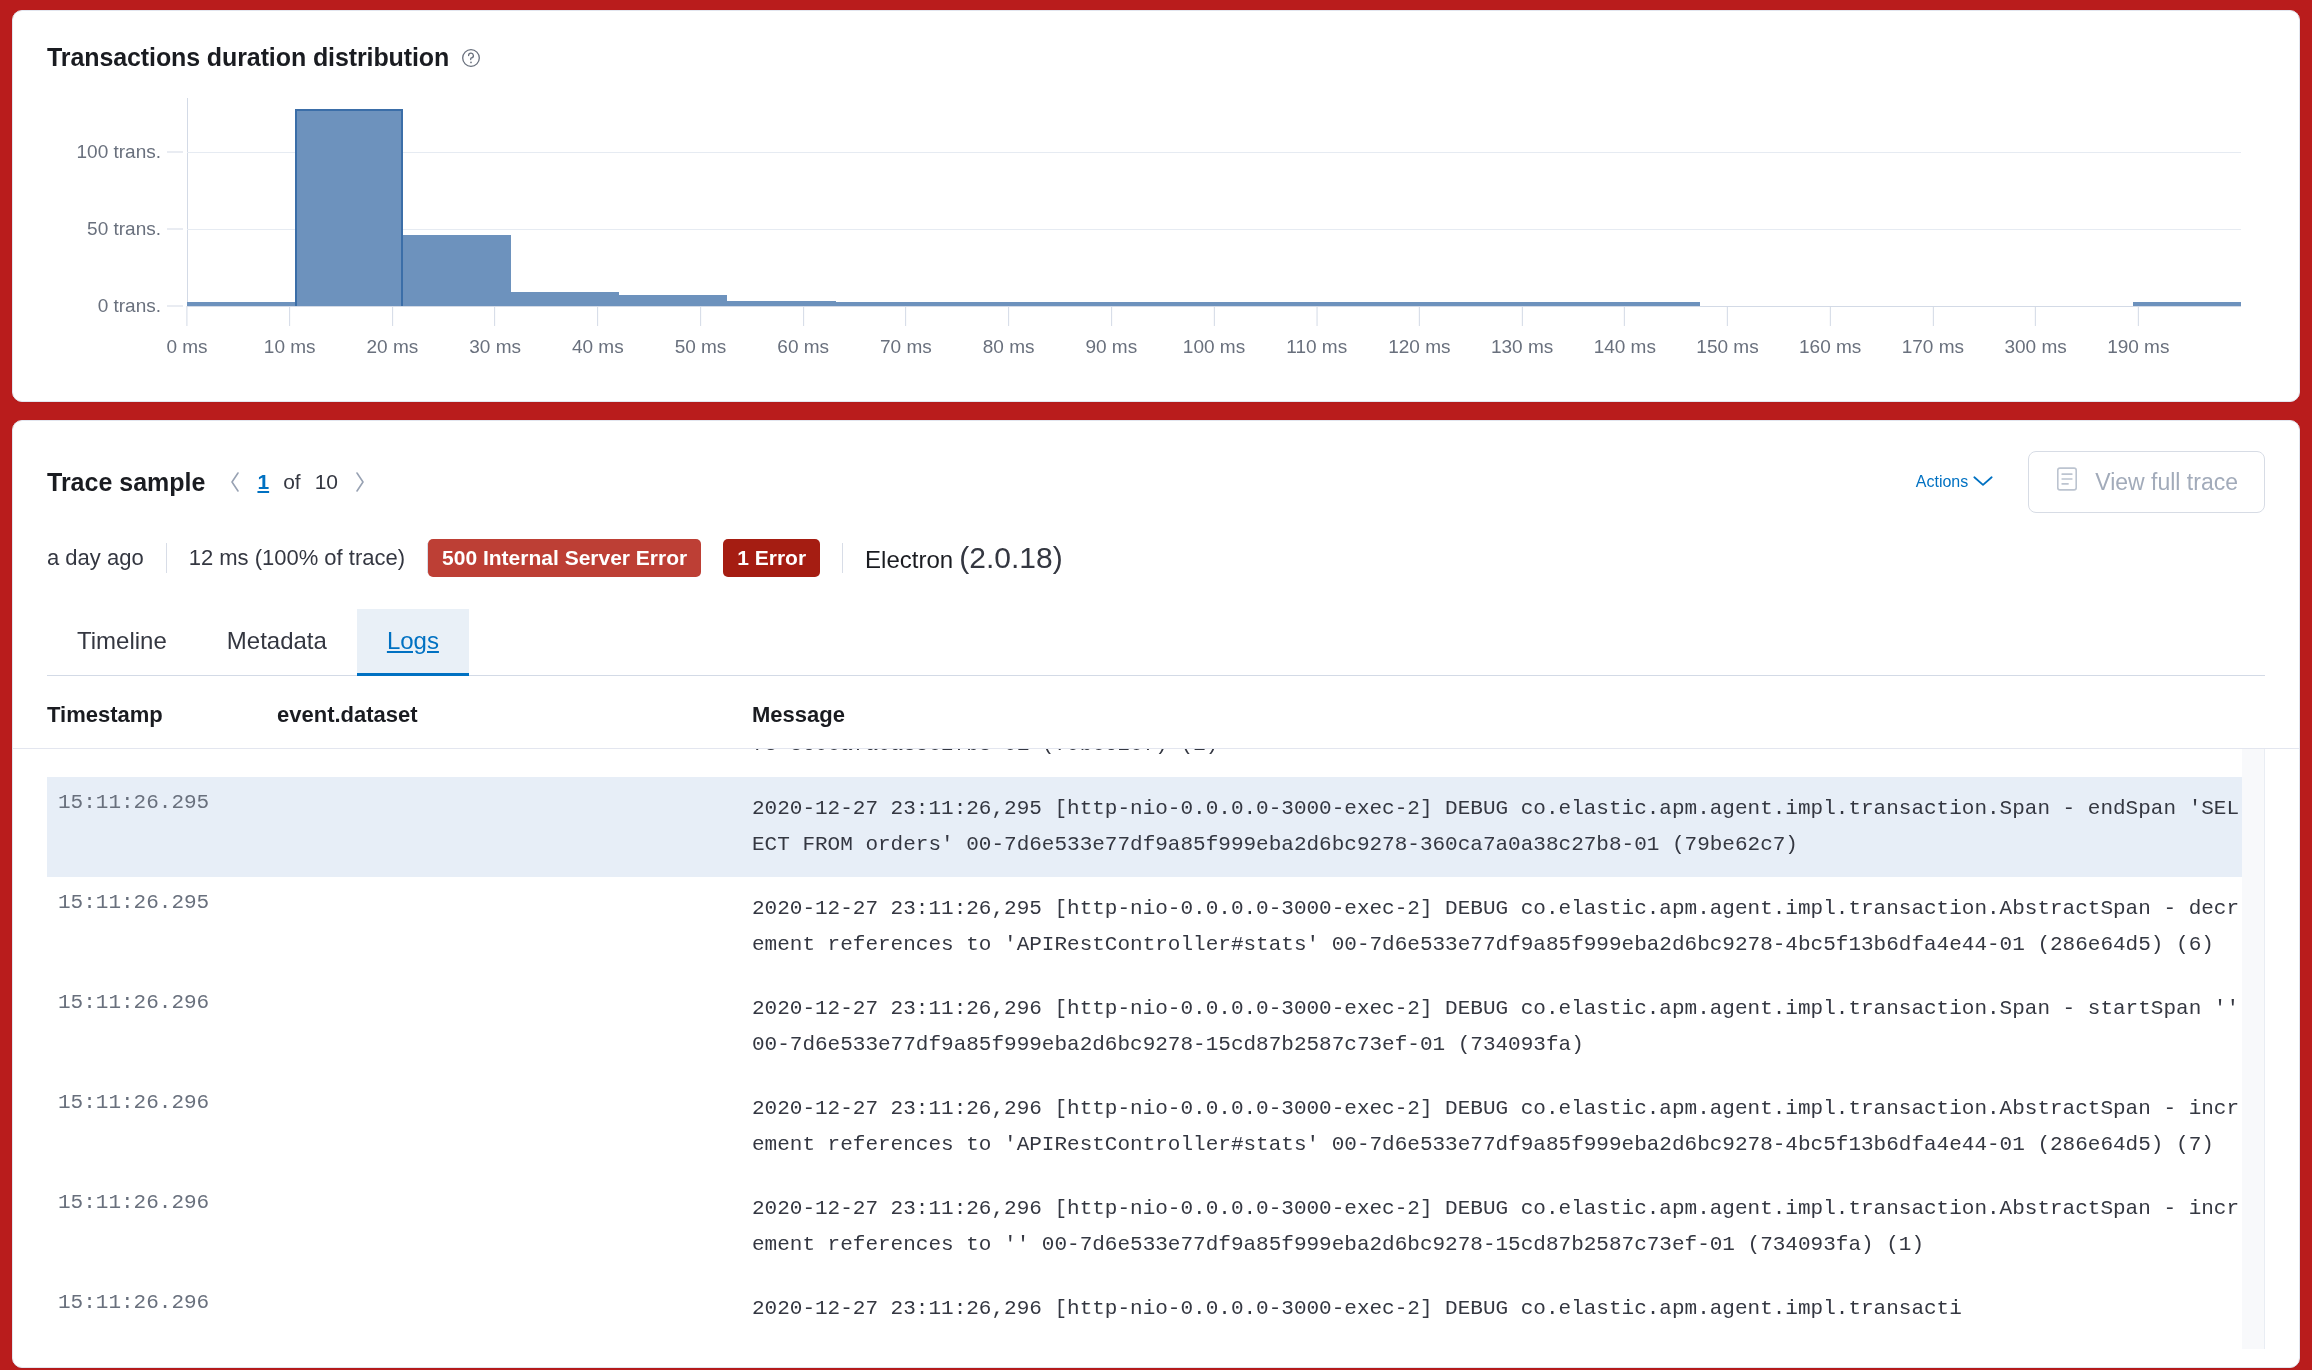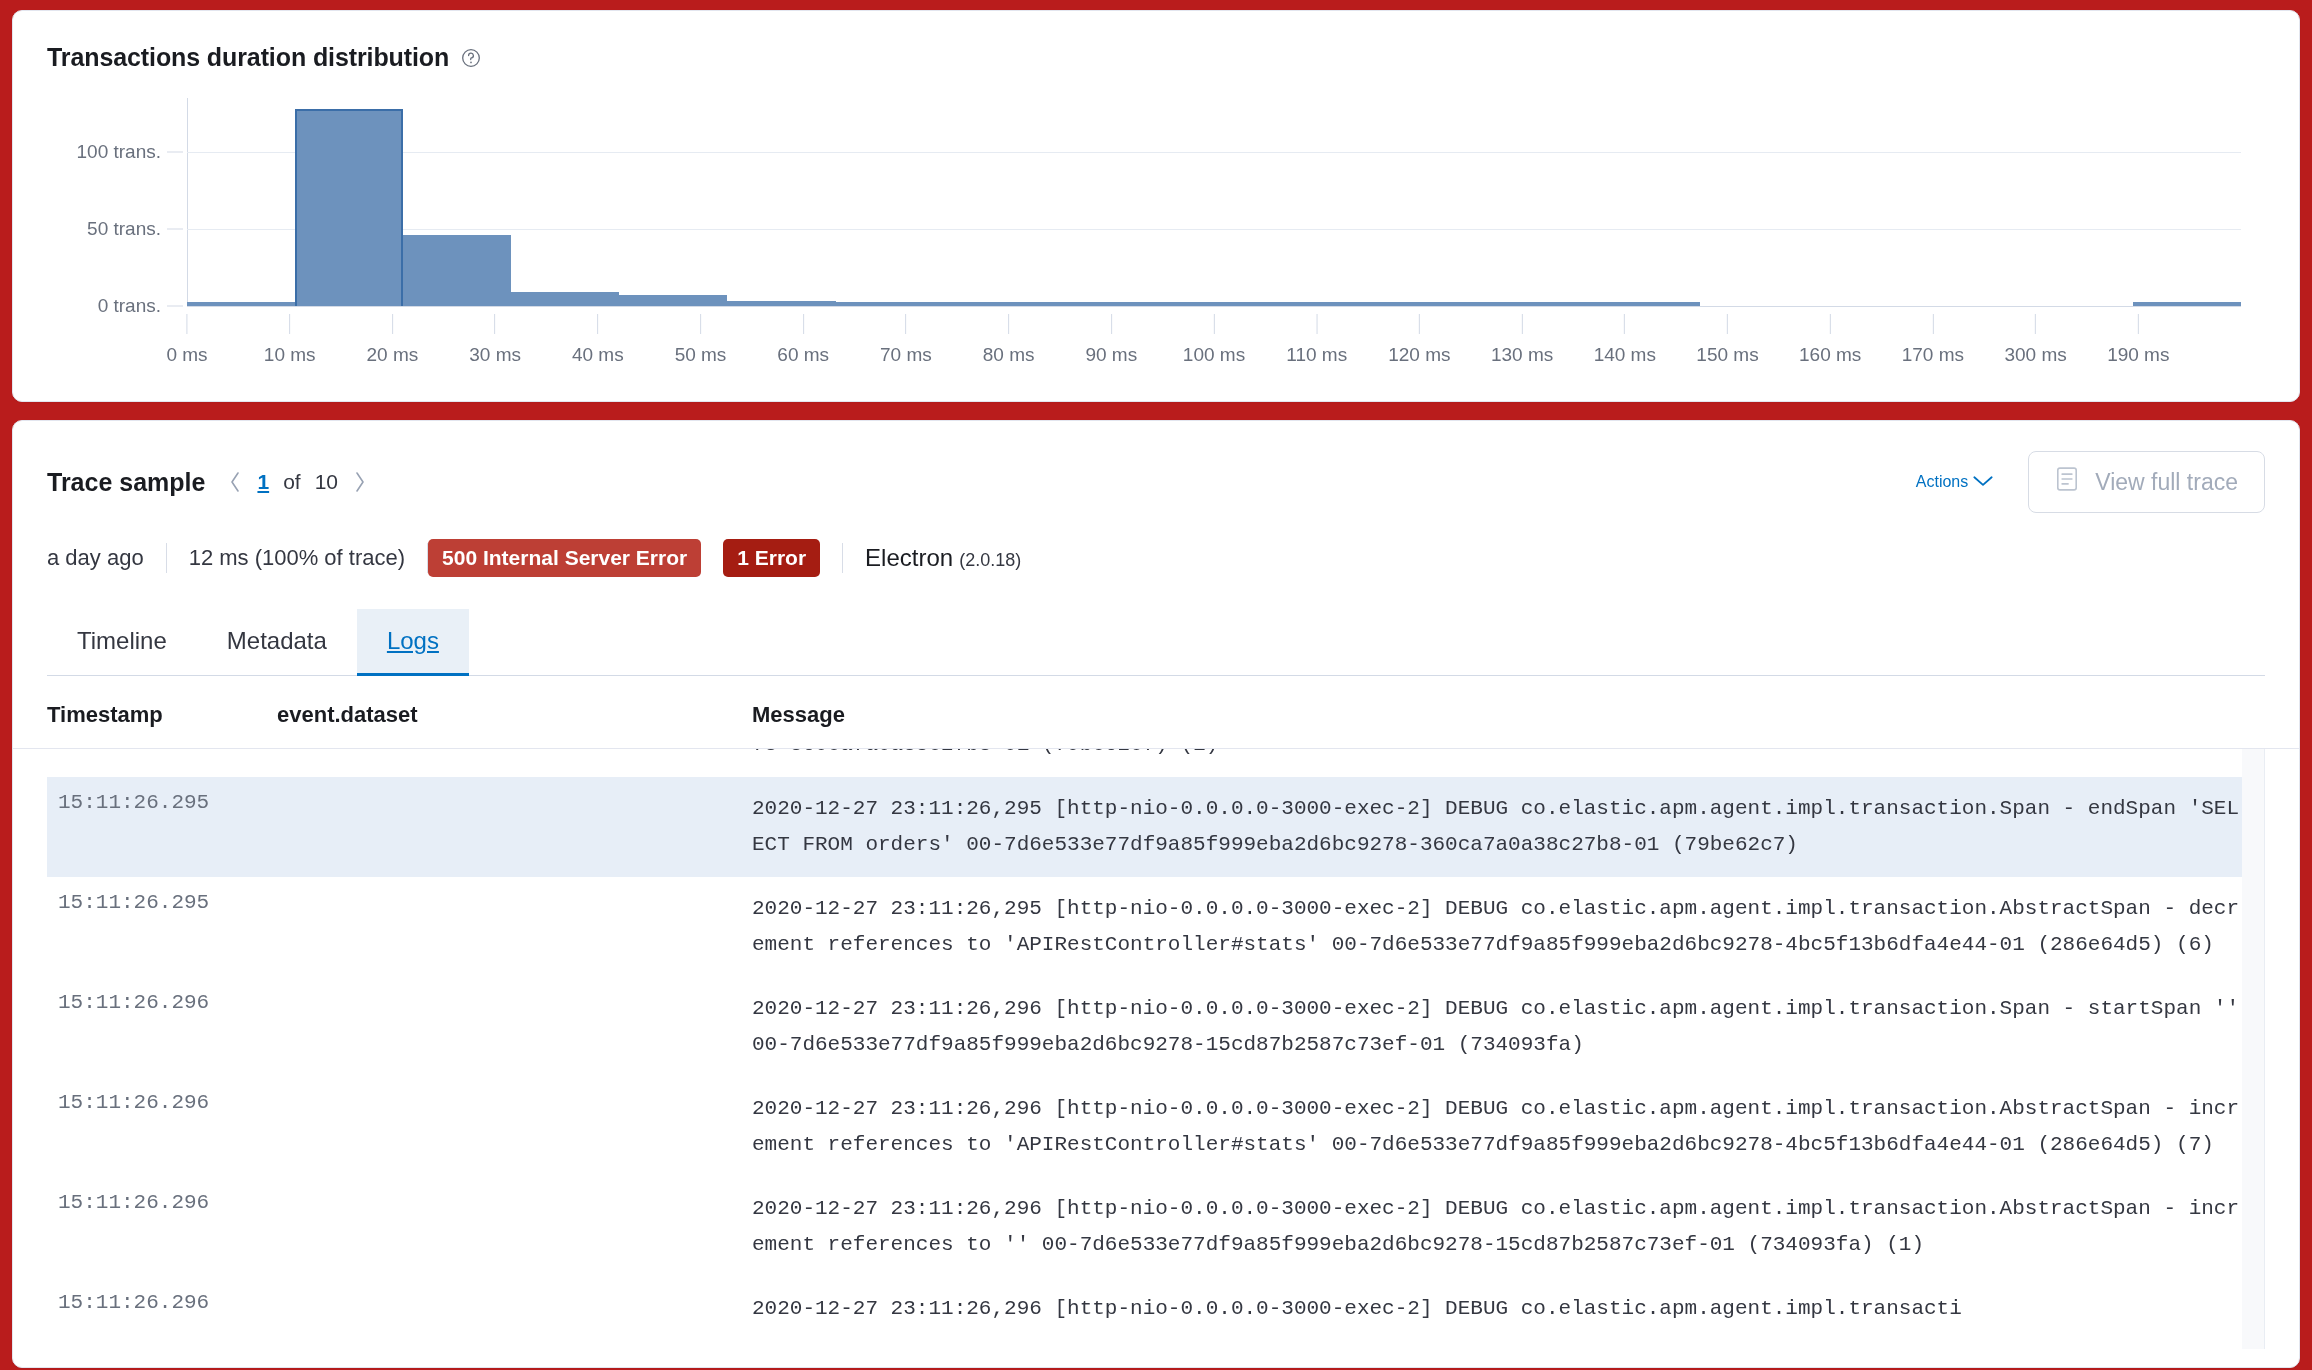--- a/index.html
+++ b/index.html
@@ -123,21 +123,21 @@
     border-top: 2px solid #3b6ea8;
   }
   .xticks {
     position: absolute;
     left: 0; right: 0;
     top: 200px;
     height: 58px;
   }
   .xtick {
     position: absolute;
-    top: 8px;
+    top: 0;
     transform: translateX(-50%);
   }
   .xtick .tick-mark {
     width: 1px;
     height: 20px;
     background: #d3dae6;
     margin: 0 auto;
   }
   .xtick .tick-label {
     font-size: 19px;
@@ -232,21 +232,21 @@
     background: #bd3f35;
     color: #ffffff;
     font-weight: bold;
   }
   .badge-errcount {
     background: #a51d12;
     color: #ffffff;
     font-weight: bold;
   }
   .agent-name { font-size: 24px; color: #1a1c21; }
-  .agent-ver { font-size: 18px; color: #343741; }
+  .agent-ver { font-size: 30px; color: #343741; }
 
   
   .tabs {
     display: flex;
     align-items: flex-end;
     margin: 32px 34px 0 34px;
     border-bottom: 1px solid #d3dae6;
   }
   .tab {
     padding: 18px 30px 20px 30px;

